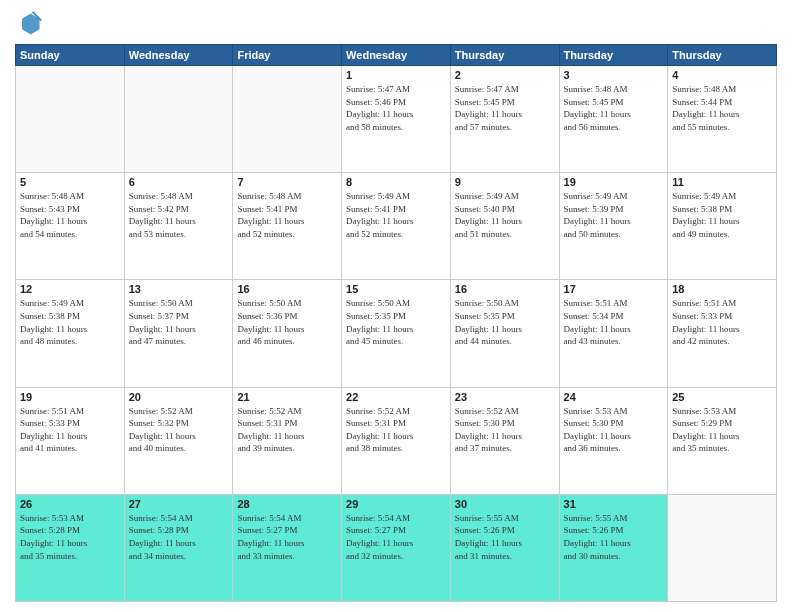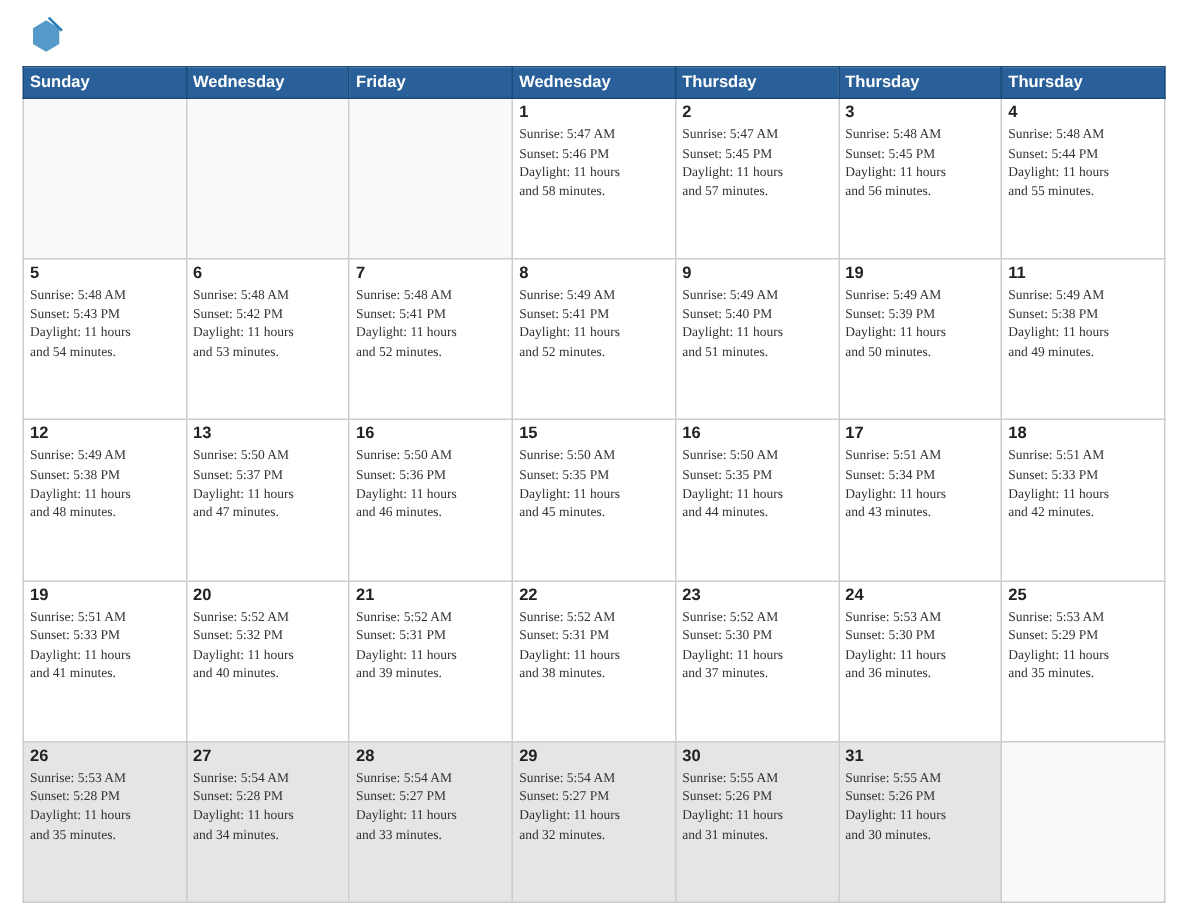--- a/index.html
+++ b/index.html
@@ -63,21 +63,21 @@
     .calendar tbody tr td {
       border: 1px solid #ccc;
       vertical-align: top;
       padding: 3px 4px;
       font-size: 9.5px;
       color: #222;
       background: #fff;
       height: 82px;
     }
     .calendar tbody tr:last-child td {
-      background: #e5e5e5;
+      background: #5eead4;
     }
     .day-num {
       font-size: 11px;
       font-weight: bold;
       margin-bottom: 2px;
       display: block;
     }
     .day-info {
       font-size: 9px;
       line-height: 1.4;

